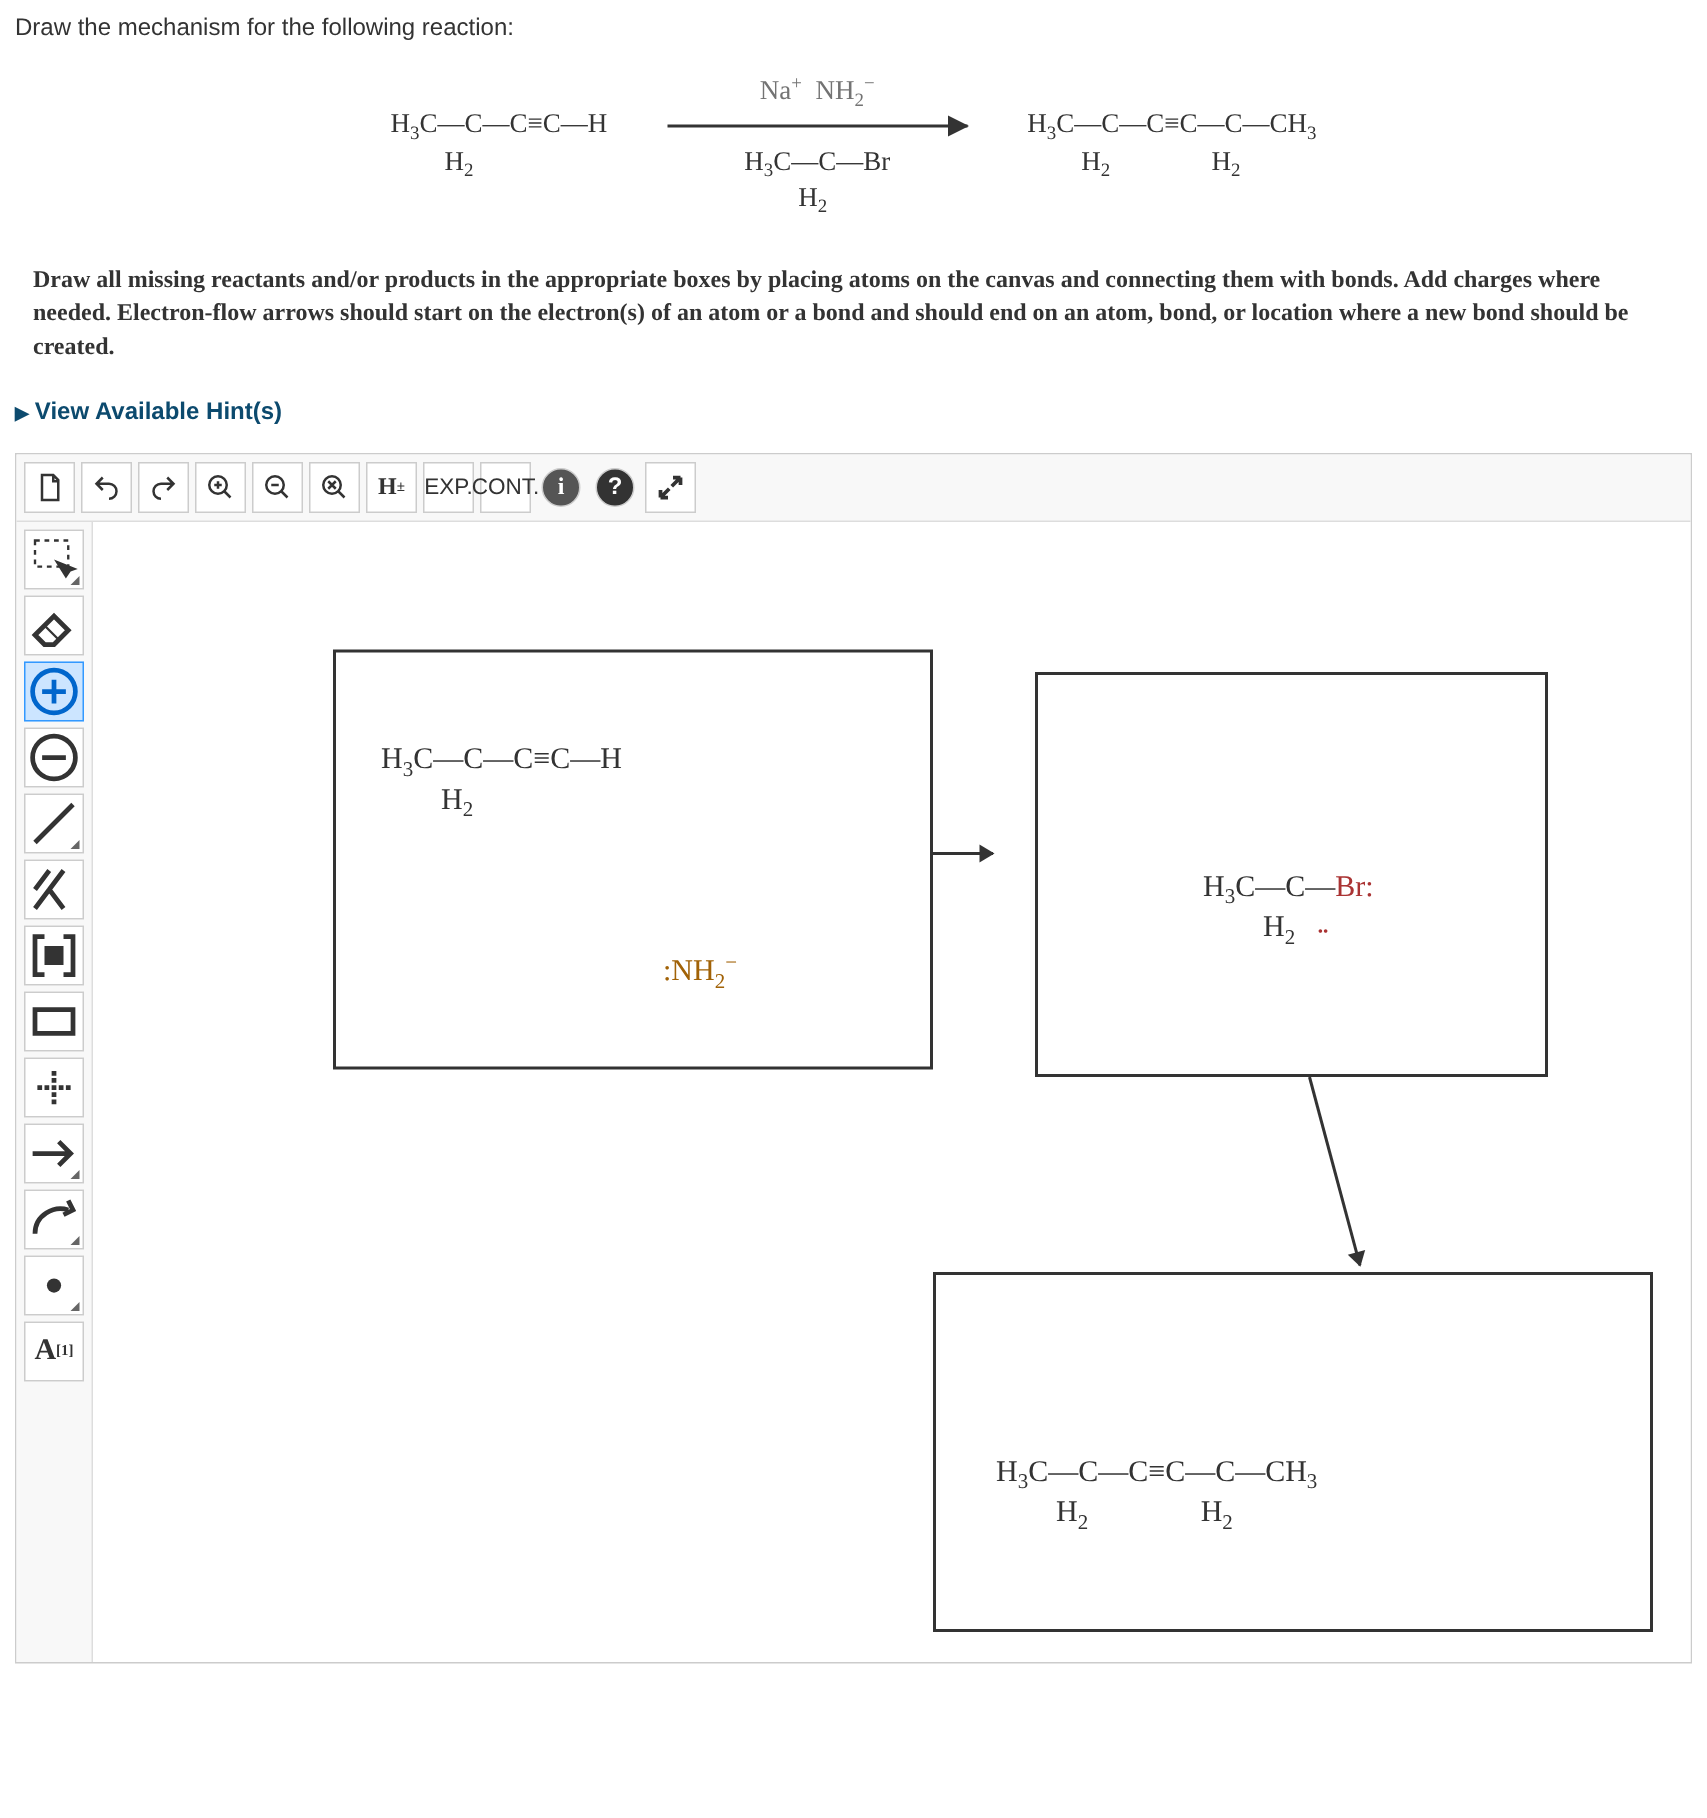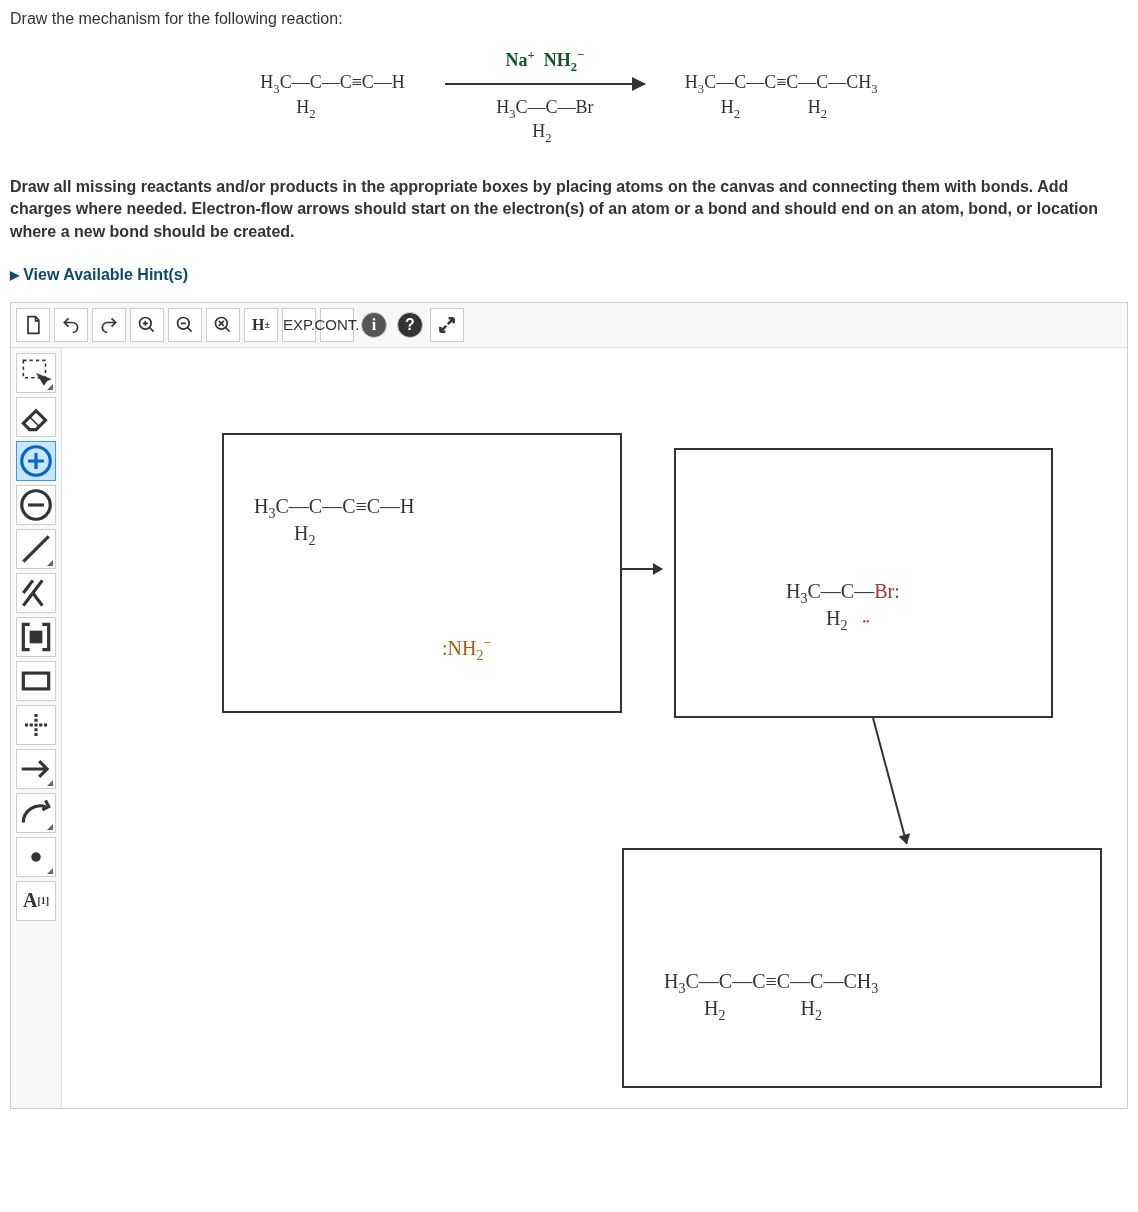--- a/index.html
+++ b/index.html
@@ -2,41 +2,41 @@
 <html><head>
   <meta charset="utf-8">
   <style>
     * { margin: 0; padding: 0; box-sizing: border-box; }
     body { font-family: Arial, sans-serif; font-size: 16px; color: #333; background: #fff; padding: 10px; }
     .instruction { margin-bottom: 20px; }
     .reaction-scheme { display: flex; align-items: center; justify-content: center; gap: 40px; margin: 20px 0 30px; }
     .reagent-arrow { display: flex; flex-direction: column; align-items: center; gap: 4px; position: relative; }
     .arrow-line { width: 200px; height: 2px; background: #333; position: relative; }
     .arrow-line::after { content: ''; position: absolute; right: -1px; top: -6px; border-left: 14px solid #333; border-top: 7px solid transparent; border-bottom: 7px solid transparent; }
-    .arrow-above { color: #14532d; font-weight: bold; margin-bottom: 4px; }
+    .arrow-above { color: #737373; font-weight: normal; margin-bottom: 4px; }
     .arrow-below { margin-top: 8px; }
     .formula { font-family: 'Times New Roman', serif; font-size: 18px; white-space: nowrap; }
     .sub { vertical-align: sub; font-size: 0.7em; }
     .sup { vertical-align: super; font-size: 0.7em; }
-    .directions { margin: 15px 0; font-weight: bold; line-height: 1.4; }
+    .directions { margin: 15px 12px; font-weight: bold; line-height: 1.4; font-family: Liberation Serif, serif; }
     .hints-link { color: #0c4a6e; font-weight: bold; cursor: pointer; padding: 8px 0; display: inline-flex; align-items: center; gap: 4px; }
     .hints-link::before { content: '▶'; font-size: 12px; }
     .editor { border: 1px solid #ccc; margin-top: 10px; background: #fff; }
     .toolbar-top { display: flex; align-items: center; gap: 2px; padding: 4px; border-bottom: 1px solid #ddd; background: #f8f8f8; }
     .tool-btn { width: 34px; height: 34px; display: flex; align-items: center; justify-content: center; cursor: pointer; border: 1px solid transparent; background: #fff; border: 1px solid #ccc; margin: 1px; font-size: 16px; }
     .tool-btn svg { width: 20px; height: 20px; }
     .editor-body { display: flex; }
     .toolbar-left { display: flex; flex-direction: column; gap: 2px; padding: 4px; background: #f8f8f8; border-right: 1px solid #ddd; }
     .left-btn { width: 40px; height: 40px; display: flex; align-items: center; justify-content: center; cursor: pointer; background: #fff; border: 1px solid #ccc; margin: 1px; position: relative; }
     .left-btn.active { background: #cce5ff; border-color: #3399ff; }
     .left-btn .tri { position: absolute; bottom: 2px; right: 2px; width: 0; height: 0; border-right: 6px solid #666; border-top: 6px solid transparent; }
     .canvas { flex: 1; position: relative; min-height: 760px; background: #fff; }
     .box { position: absolute; border: 2px solid #333; background: #fff; }
     .box1 { left: 160px; top: 85px; width: 400px; height: 280px; }
-    .box2 { left: 612px; top: 100px; width: 379px; height: 270px; }
+    .box2 { left: 628px; top: 100px; width: 342px; height: 270px; }
     .box3 { left: 560px; top: 500px; width: 480px; height: 240px; }
     .mol { position: absolute; font-family: 'Times New Roman', serif; font-size: 20px; }
     .mol1 { left: 30px; top: 60px; }
     .mol2 { left: 218px; top: 200px; color: #a16207; }
     .mol3 { left: 110px; top: 130px; }
     .mol4 { left: 40px; top: 120px; }
     .conn-arrow { position: absolute; }
     .arr1 { left: 560px; top: 220px; width: 40px; height: 2px; background: #333; }
     .arr1::after { content: ''; position: absolute; right: -1px; top: -5px; border-left: 10px solid #333; border-top: 6px solid transparent; border-bottom: 6px solid transparent; }
     .arr2 { left: 810px; top: 370px; width: 2px; height: 130px; background: #333; transform: rotate(-15deg); transform-origin: top; }

